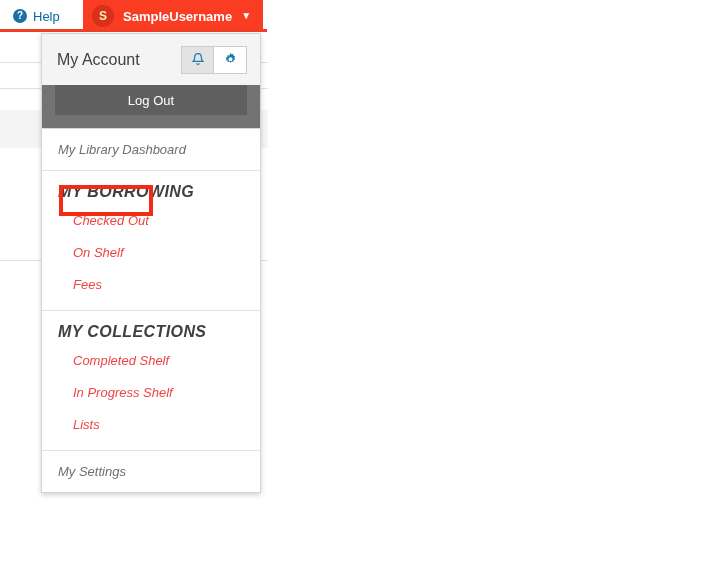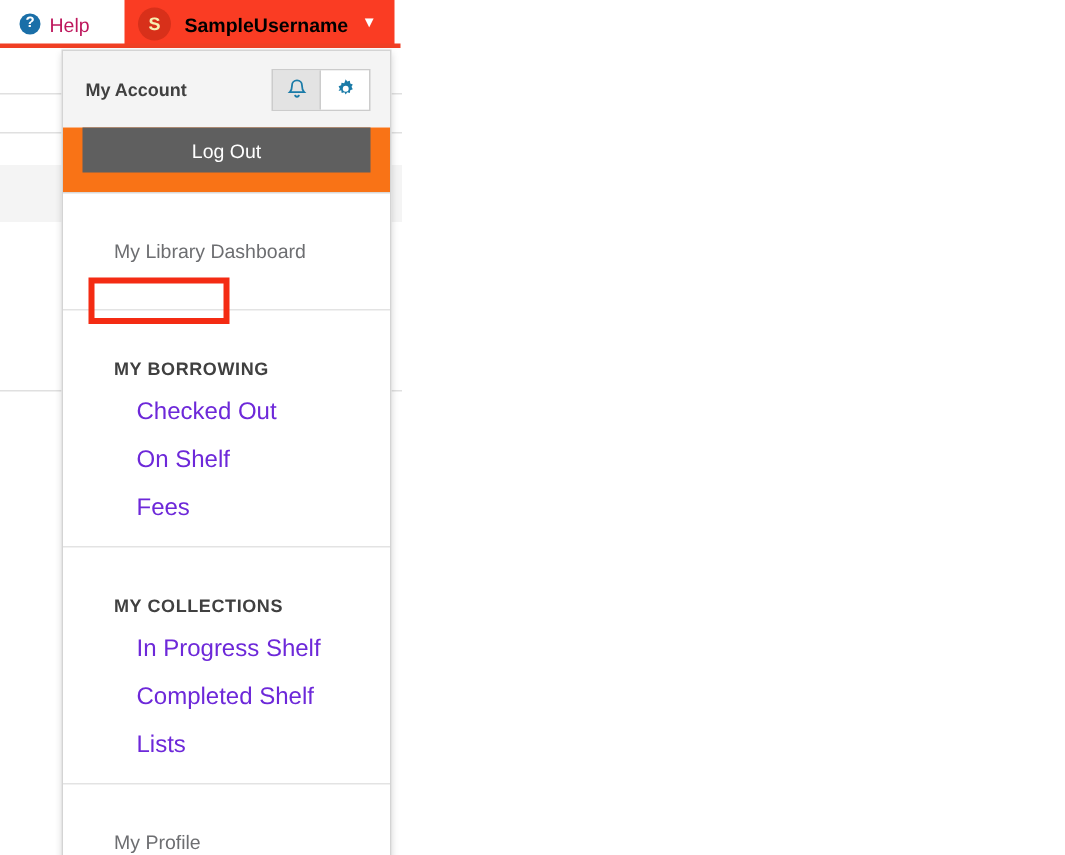--- a/index.html
+++ b/index.html
@@ -74,21 +74,21 @@
     background: #1a6fa8;
     color: #ffffff;
     font-size: 10px;
     font-weight: bold;
     line-height: 14px;
     text-align: center;
     display: block;
   }
   #help-link .help-label {
     font-size: 13px;
-    color: #be185d;
+    color: #0369a1;
   }
 
   #user-menu-button {
     position: absolute;
     left: 83px;
     top: 0;
     width: 180px;
     height: 32px;
     background: #fa3c23;
     display: flex;
@@ -107,21 +107,21 @@
     font-size: 12px;
     font-weight: bold;
     line-height: 22px;
     text-align: center;
     flex: 0 0 auto;
   }
   #user-menu-button .username {
     margin-left: 9px;
     font-size: 13px;
     font-weight: bold;
-    color: #000000;
+    color: #ffffff;
     white-space: nowrap;
   }
   #user-menu-button .chevron {
     margin-left: 9px;
     color: #ffffff;
     font-size: 10px;
     line-height: 1;
   }
 
   
@@ -139,22 +139,22 @@
 
   .dropdown-header {
     background: #f4f4f4;
     height: 51px;
     display: flex;
     align-items: center;
     padding: 0 13px 0 15px;
     box-sizing: border-box;
   }
   .dropdown-header .title {
-    font-size: 12px;
-    font-weight: bold;
+    font-size: 16px;
+    font-weight: normal;
     color: #404040;
     flex: 1 1 auto;
   }
   .header-icon-group {
     display: flex;
     border: 1px solid #cccccc;
     height: 28px;
     box-sizing: border-box;
   }
   .header-icon-btn {
@@ -169,65 +169,66 @@
   .header-icon-btn.alerts {
     background: #e3e3e3;
     border-right: 1px solid #cccccc;
   }
   .header-icon-btn.settings {
     background: #ffffff;
   }
   .header-icon-btn svg { display: block; }
 
   .logout-wrap {
-    background: #f97316;
+    background: #737373;
     padding: 0 13px 13px 13px;
   }
   #logout-button {
     display: block;
     width: 100%;
     height: 30px;
     background: #5f5f5f;
     color: #ffffff;
     font-size: 13px;
     border: none;
     cursor: pointer;
     font-family: "Liberation Sans", sans-serif;
     text-align: center;
     line-height: 30px;
     box-sizing: border-box;
   }
 
   .menu-section {
     border-top: 1px solid #e3e3e3;
-    padding: 18px;
+    padding: 0;
+    font-style: italic;
   }
   .menu-section.first { border-top: 1px solid #d9d9d9; }
 
   .menu-item {
     display: block;
     font-size: 13px;
     color: #6d6e71;
     padding: 13px 0 13px 16px;
     cursor: pointer;
     line-height: 15px;
   }
   .section-label {
     display: block;
-    font-size: 12px;
+    font-size: 16px;
     font-weight: bold;
     color: #404040;
     letter-spacing: 0.4px;
     padding: 14px 0 6px 16px;
     line-height: 14px;
   }
   .sub-item {
     display: block;
-    font-size: 16px;
-    color: #6d28d9;
+    font-size: 13px;
+    color: #ef4444;
     padding: 8px 0 8px 31px;
     cursor: pointer;
     line-height: 16px;
   }
   .section-pad-bottom { padding-bottom: 9px; }
 
   
   #checked-out-highlight {
     position: absolute;
     left: 59px;
@@ -299,26 +300,23 @@
 
   <div class="menu-section section-pad-bottom">
     <span class="section-label">MY BORROWING</span>
     <span class="sub-item">Checked Out</span>
     <span class="sub-item">On Shelf</span>
     <span class="sub-item">Fees</span>
   </div>
 
   <div class="menu-section section-pad-bottom">
     <span class="section-label">MY COLLECTIONS</span>
+    <span class="sub-item">Completed Shelf</span>
     <span class="sub-item">In Progress Shelf</span>
-    <span class="sub-item">Completed Shelf</span>
     <span class="sub-item">Lists</span>
   </div>
 
-  <div class="menu-section">
-    <span class="menu-item">My Profile</span>
-  </div>
   <div class="menu-section">
     <span class="menu-item">My Settings</span>
   </div>
 </div>
 
 <div id="checked-out-highlight"></div>
 
 </body></html>

